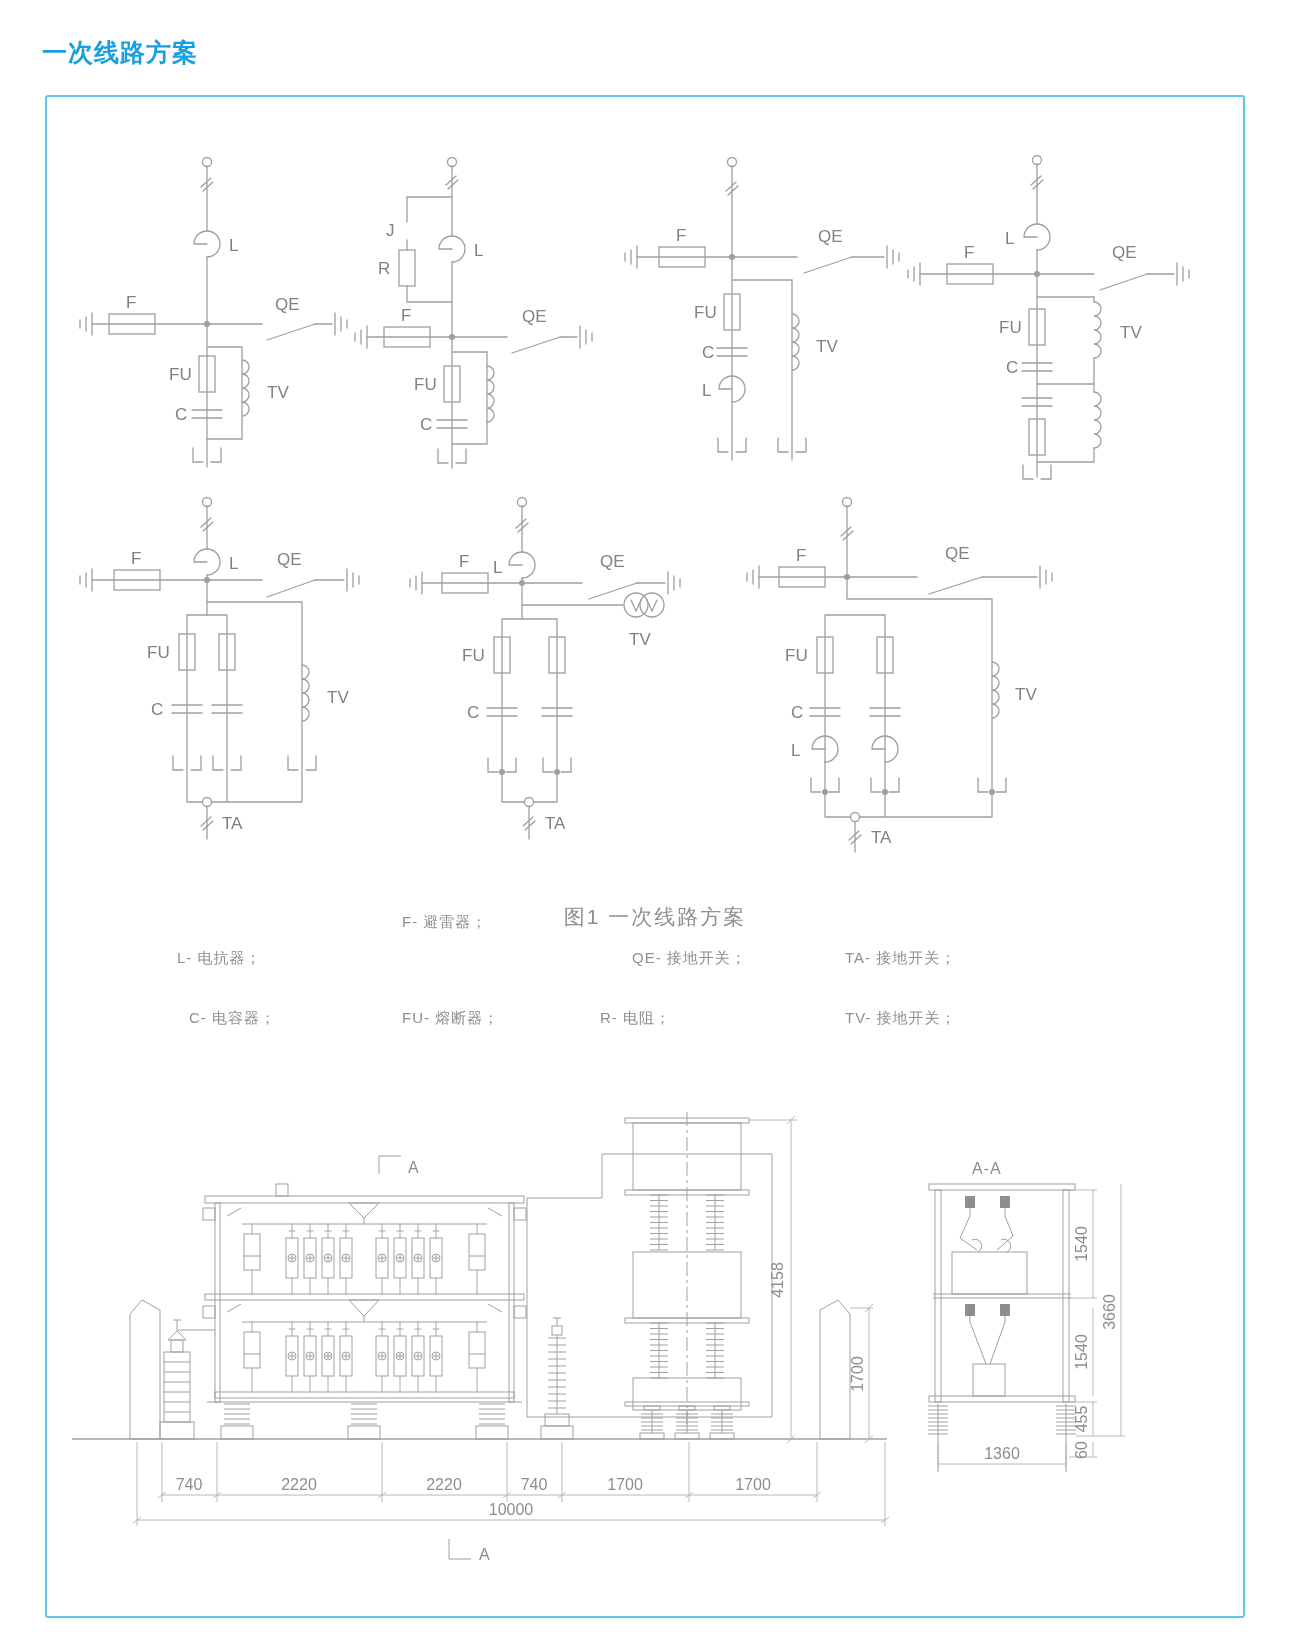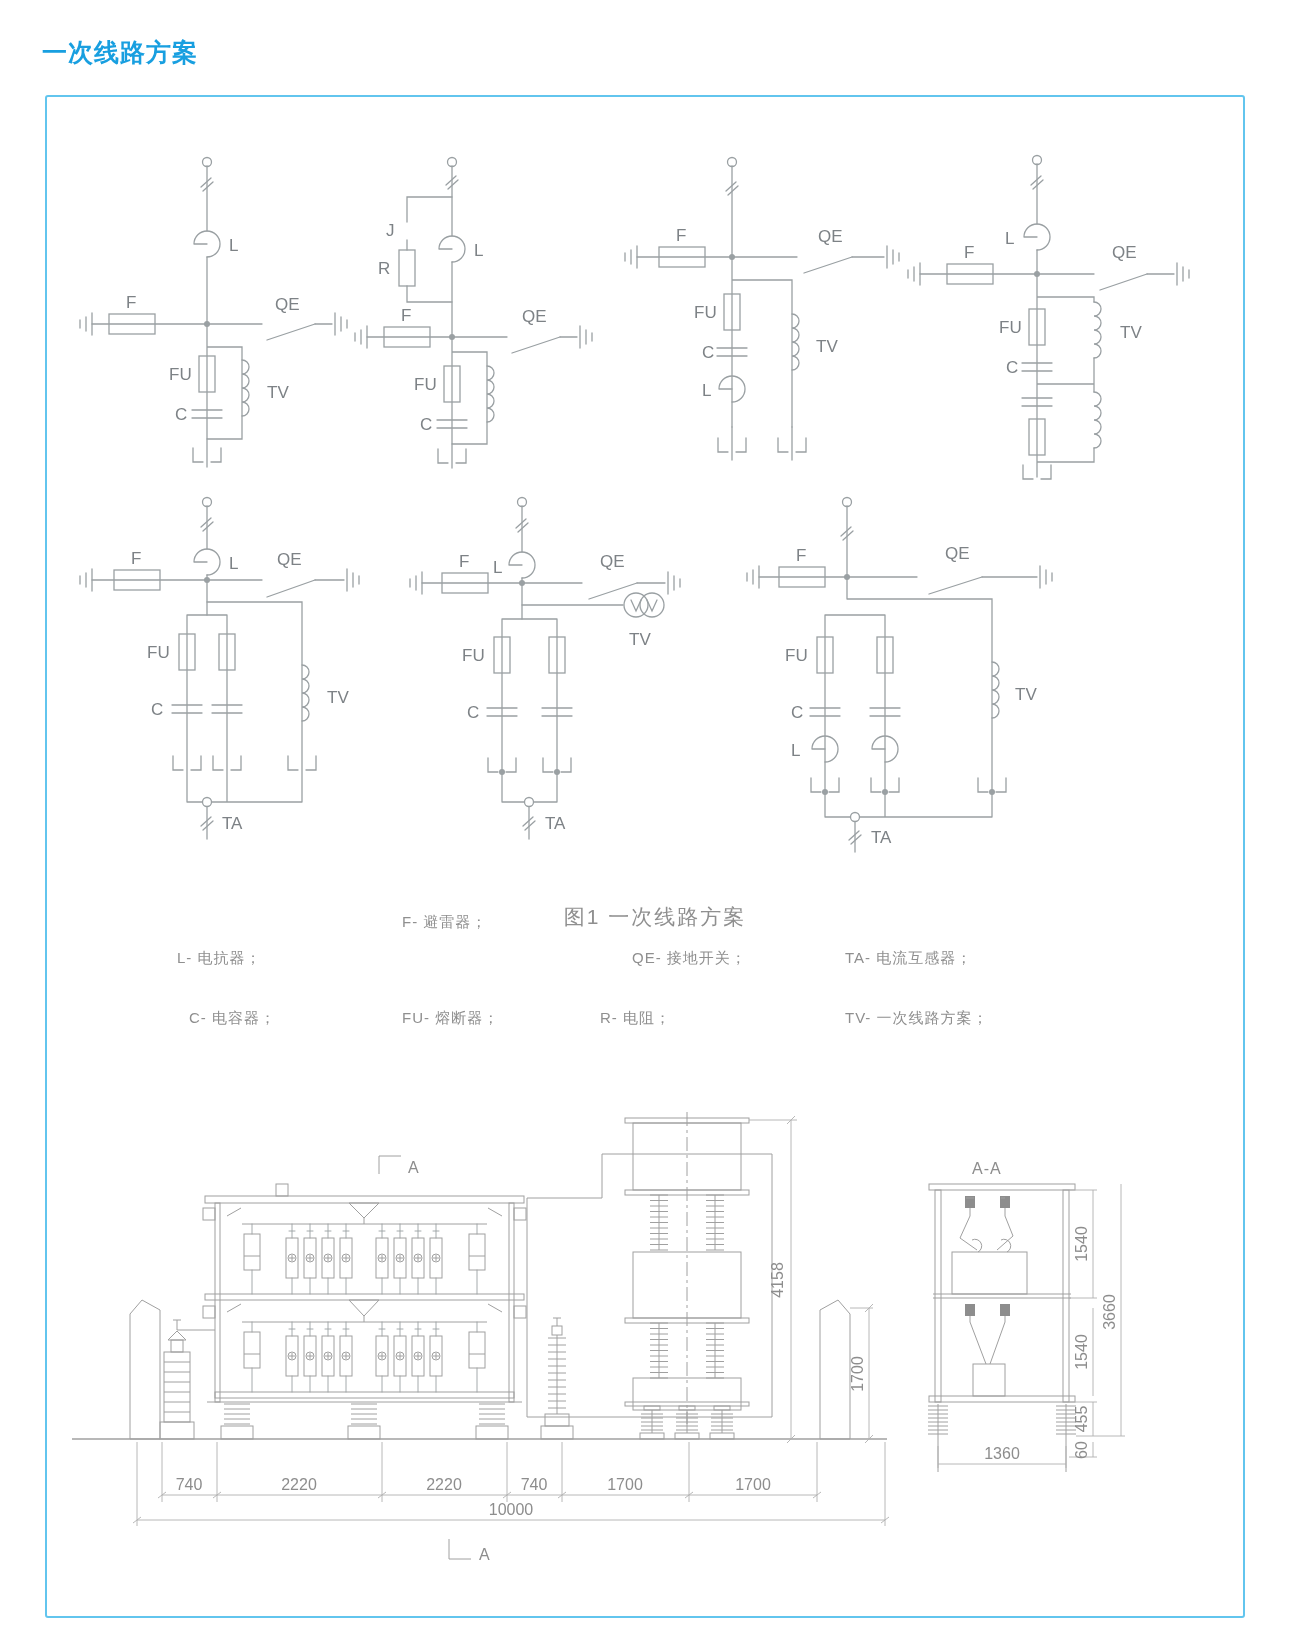--- a/index.html
+++ b/index.html
@@ -308,25 +308,25 @@
     <path class="wire" d="M108,335 V365"></path>
     <use href="#sym-brk" x="108" y="348"></use>
     <text class="lbl" x="124" y="356">TA</text>
   </svg>
 
   <div class="caption">图1  一次线路方案</div>
 
   <div class="legend-cell" style="left:130px;top:852px">L- 电抗器；</div>
   <div class="legend-cell" style="left:355px;top:816px">F- 避雷器；</div>
   <div class="legend-cell" style="left:585px;top:852px">QE- 接地开关；</div>
-  <div class="legend-cell" style="left:798px;top:852px">TA- 电流互感器；</div>
+  <div class="legend-cell" style="left:798px;top:852px">TA- 接地开关；</div>
   <div class="legend-cell" style="left:142px;top:912px">C- 电容器；</div>
   <div class="legend-cell" style="left:355px;top:912px">FU- 熔断器；</div>
   <div class="legend-cell" style="left:553px;top:912px">R- 电阻；</div>
-  <div class="legend-cell" style="left:798px;top:912px">TV- 一次线路方案；</div>
+  <div class="legend-cell" style="left:798px;top:912px">TV- 接地开关；</div>
 
 
   <svg class="abs" style="left:20px;top:1015px" width="1160" height="475" viewBox="0 0 1160 475">
 
     <path class="dl2" d="M5,327 H820"></path>
 
     <g>
       <polygon points="63,327 63,202 75,188 93,198 93,327" fill="url(#hatch)" class="dl"></polygon>
     </g>
 

